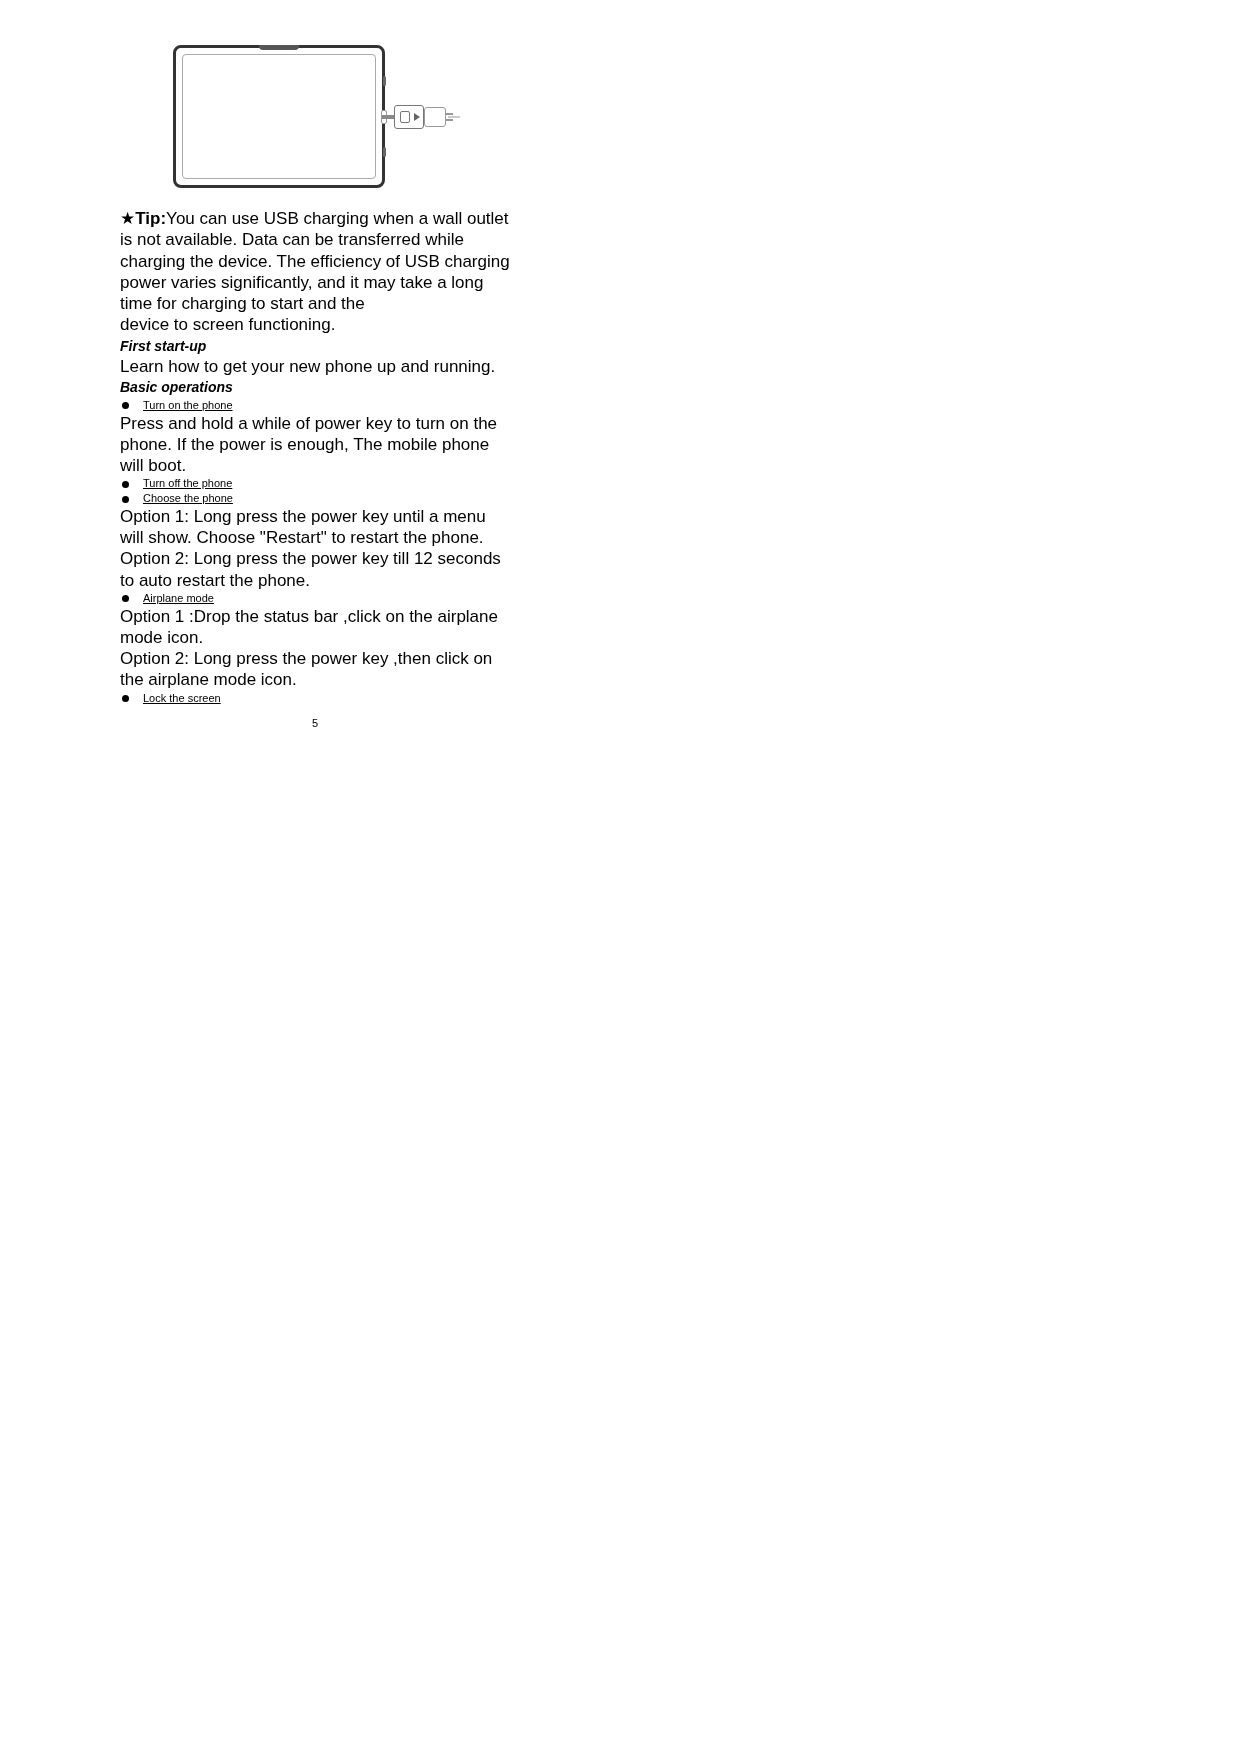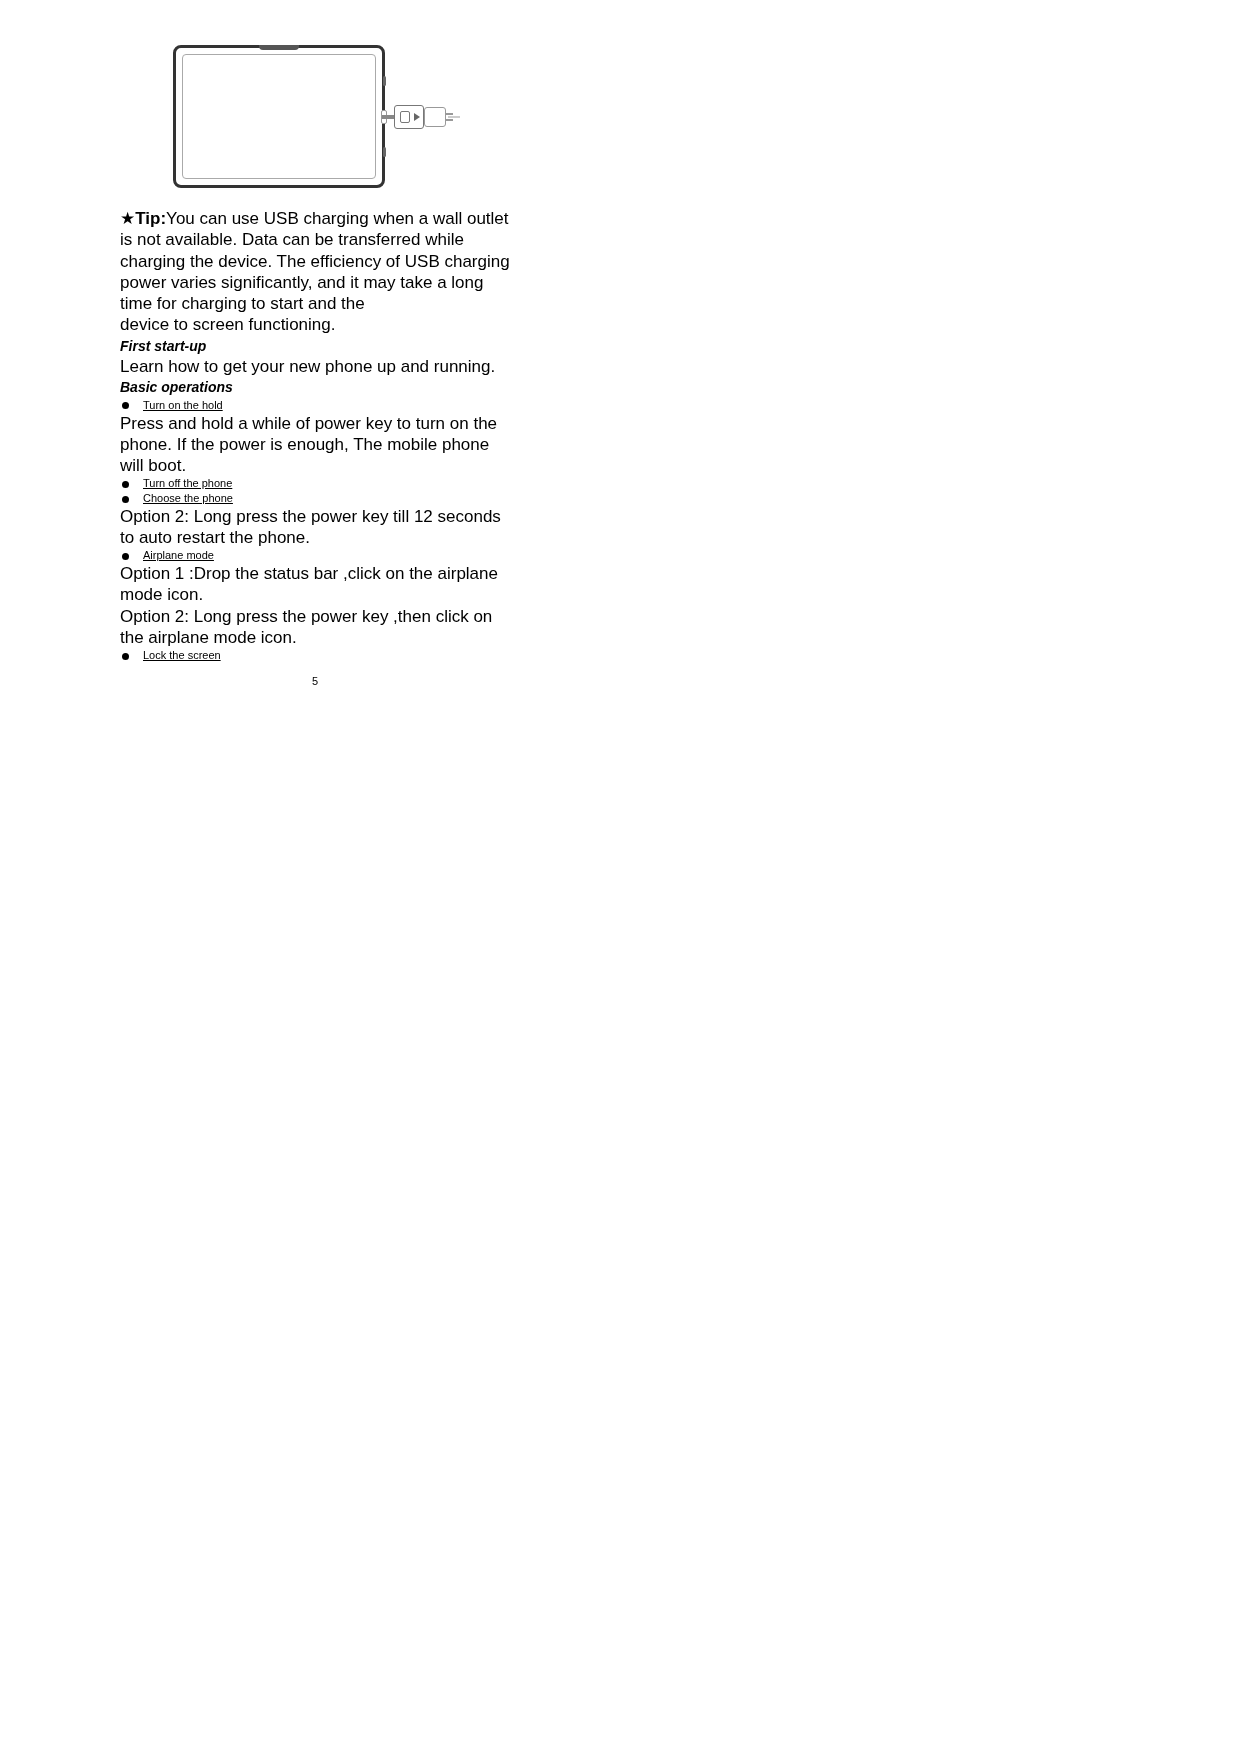--- a/index.html
+++ b/index.html
@@ -216,33 +216,34 @@
   </p>
   <p class="body-text">device to screen functioning.</p>
 
   <p class="heading">First start-up</p>
   <p class="body-text">Learn how to get your new phone up and running.</p>
 
   <p class="heading">Basic operations</p>
 
   <div class="bullet-row">
     <div class="bullet-dot"></div>
-    <span class="bullet-text">Turn on the hold</span>
+    <span class="bullet-text">Turn on the phone</span>
   </div>
   <p class="body-text">Press and hold a while of power key to turn on the phone. If the power is enough, The mobile phone will boot.</p>
 
   <div class="bullet-row">
     <div class="bullet-dot"></div>
     <span class="bullet-text">Turn off the phone</span>
   </div>
 
   <div class="bullet-row">
     <div class="bullet-dot"></div>
     <span class="bullet-text">Choose the phone</span>
   </div>
+  <p class="body-text">Option 1: Long press the power key until a menu will show. Choose "Restart" to restart the phone.</p>
   <p class="body-text">Option 2: Long press the power key till 12 seconds to auto restart the phone.</p>
 
   <div class="bullet-row">
     <div class="bullet-dot"></div>
     <span class="bullet-text">Airplane mode</span>
   </div>
   <p class="body-text">Option 1 :Drop the status bar ,click on the airplane mode icon.</p>
   <p class="body-text">Option 2: Long press the power key ,then click on the airplane mode icon.</p>
 
   <div class="bullet-row">

